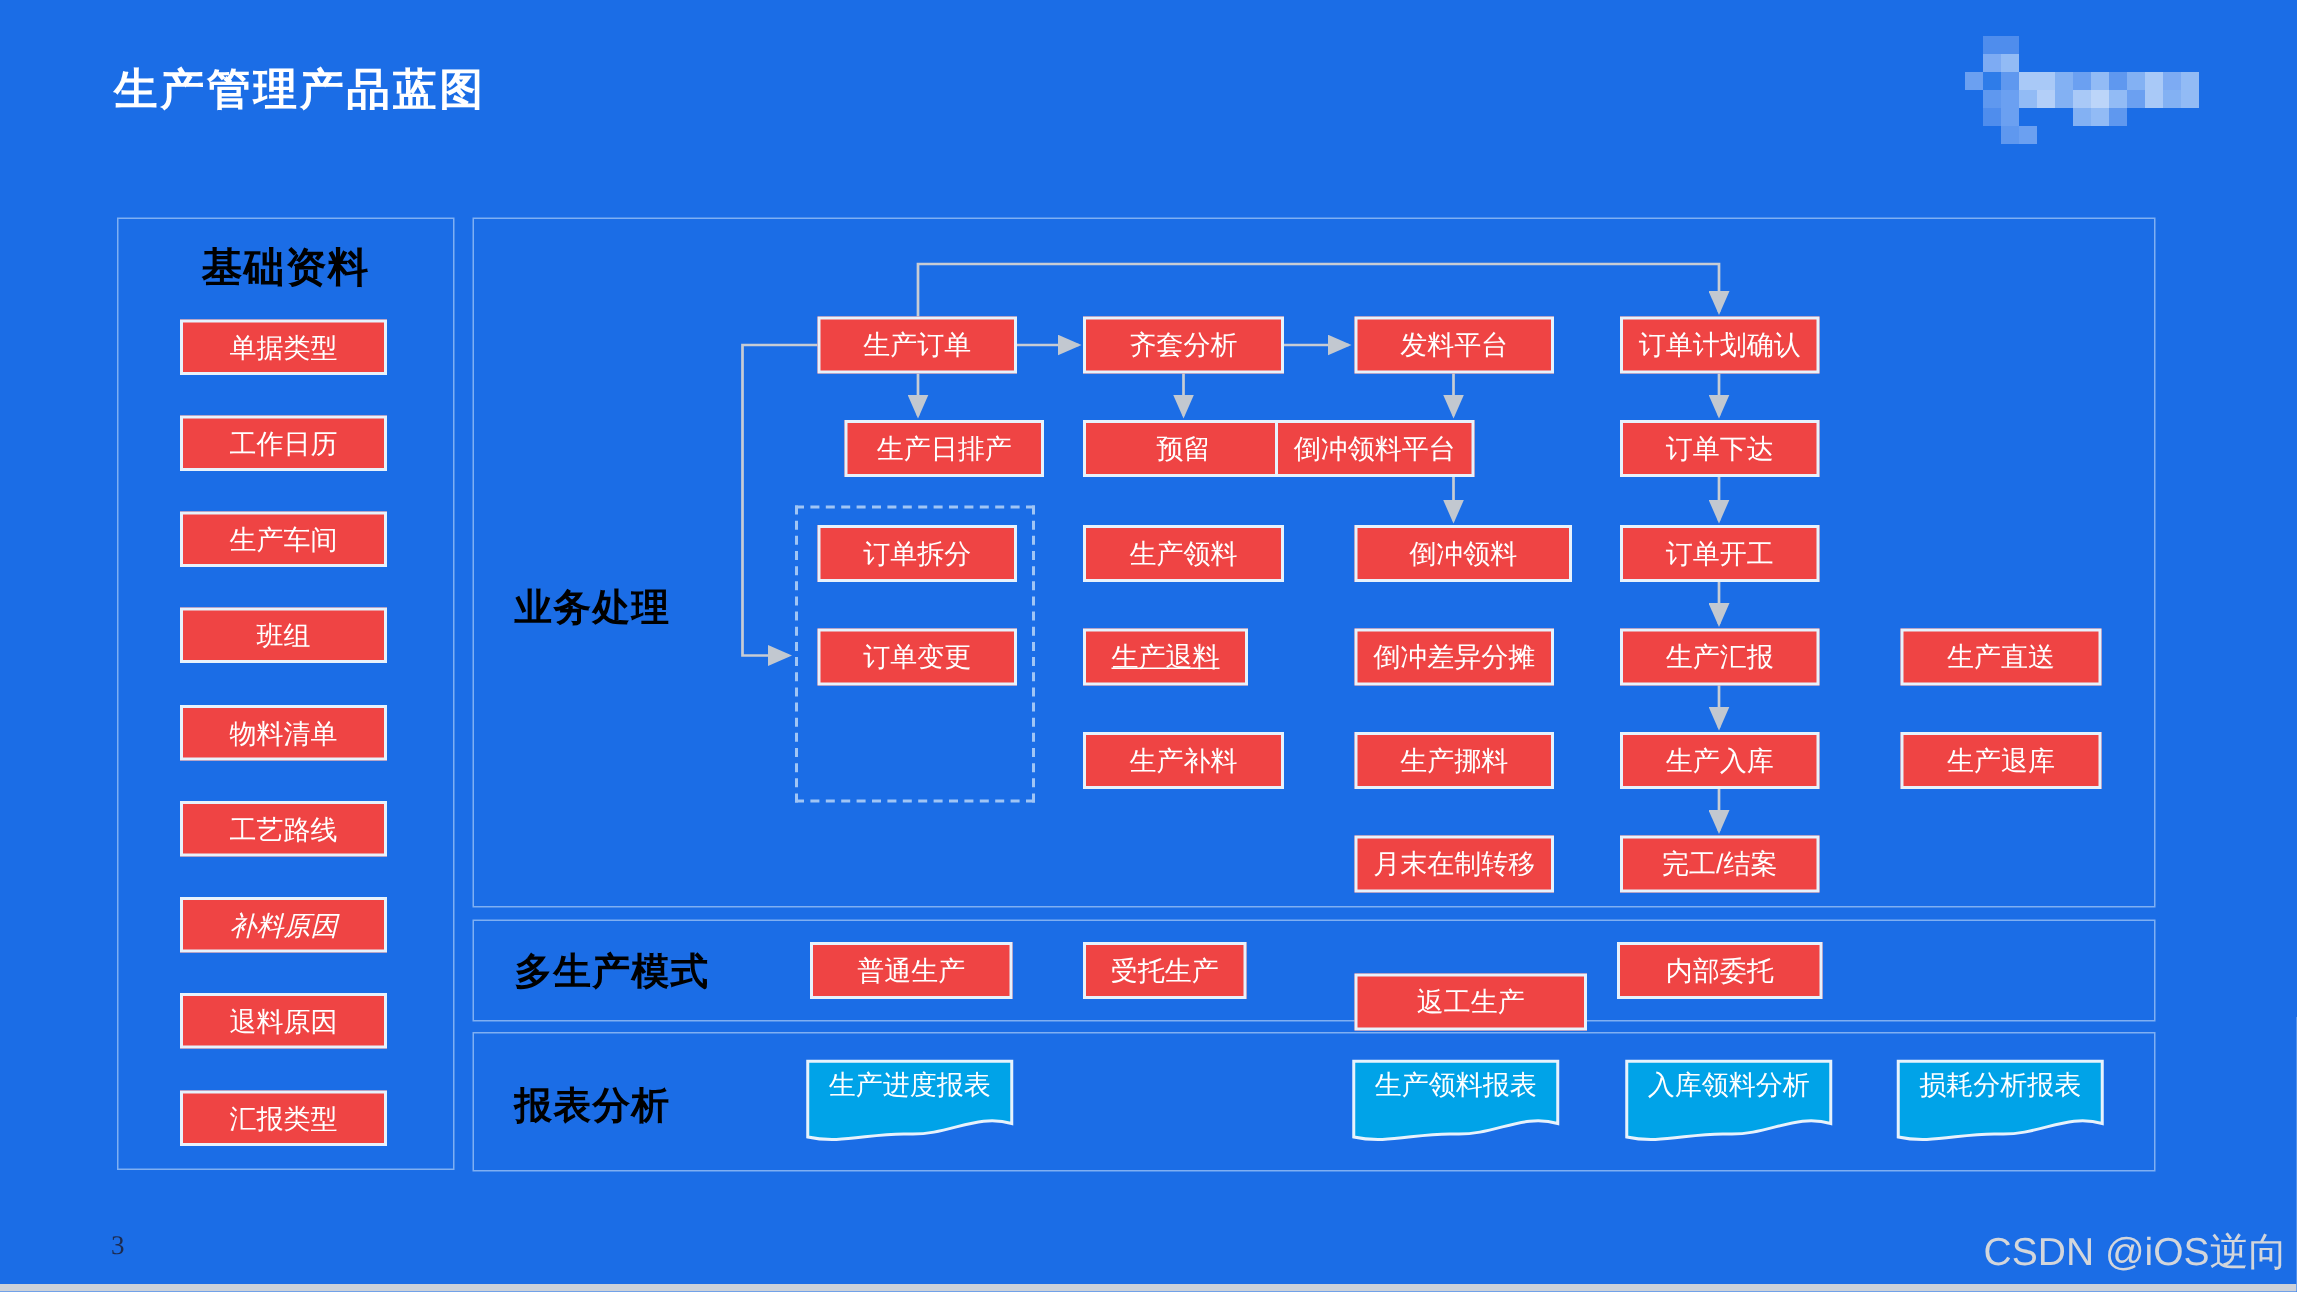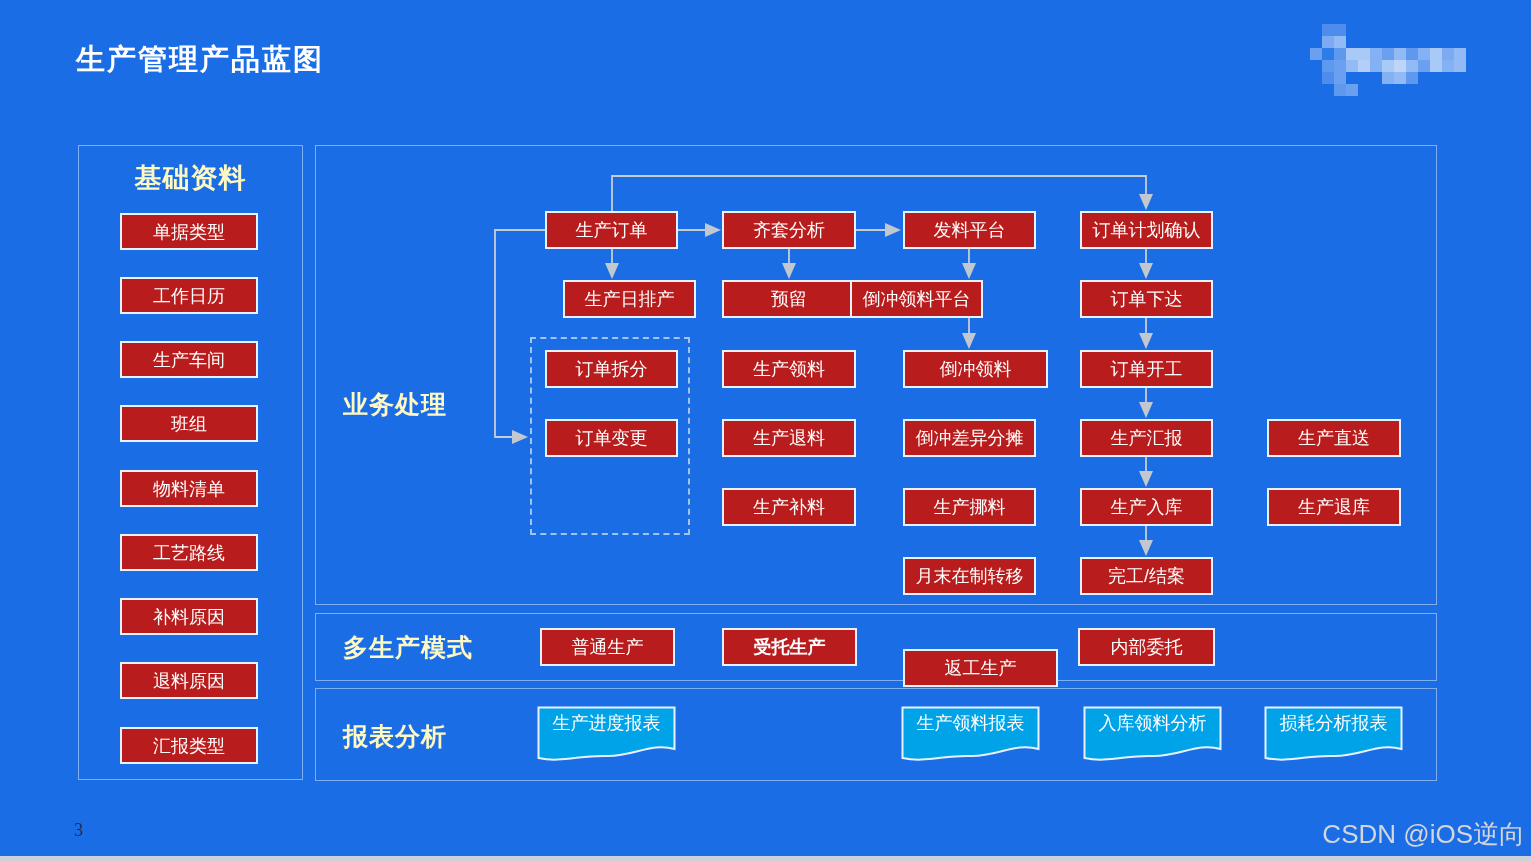--- a/index.html
+++ b/index.html
@@ -1,21 +1,21 @@
 <!DOCTYPE html>
 <html><head>
 <meta charset="utf-8">
 <style>
   html,body{margin:0;padding:0;}
   .stage{position:relative;width:1531px;height:861px;background:#1b6de6;overflow:hidden;
          font-family:"Liberation Sans","DejaVu Sans",sans-serif;}
   .page-title{position:absolute;left:76px;top:40px;color:#fff;font-size:29px;font-weight:bold;letter-spacing:2px;}
   .panel{position:absolute;border:1px solid rgba(210,230,252,0.55);box-sizing:border-box;}
-  .panel-title{position:absolute;color:#fef9c3;font-weight:bold;font-size:25px;letter-spacing:1px;}
-  .node{position:absolute;height:38px;background:#b91c1c;border:2px solid #e7f2fc;box-sizing:border-box;
+  .panel-title{position:absolute;color:#000000;font-weight:bold;font-size:25px;letter-spacing:1px;}
+  .node{position:absolute;height:38px;background:#ef4444;border:2px solid #e7f2fc;box-sizing:border-box;
         color:#fff;font-size:18px;display:flex;align-items:center;justify-content:center;white-space:nowrap;text-align:center;}
   .side-btn{width:138px;height:37px;left:120px;}
   .dashed-box{position:absolute;left:530px;top:337px;width:160px;height:198px;
               border:2px dashed rgba(205,227,250,0.75);box-sizing:border-box;}
   .arrows{position:absolute;left:0;top:0;pointer-events:none;}
   .doc-shape{position:absolute;width:139px;height:58px;}
   .doc-shape svg{position:absolute;left:0;top:0;}
   .doc-label{position:absolute;left:0;top:5px;width:100%;text-align:center;color:#fff;font-size:18px;white-space:nowrap;}
   .page-number{position:absolute;left:74px;top:820px;color:#1d2b4f;font-size:18px;font-family:"Liberation Serif",serif;}
   .watermark{position:absolute;right:6px;top:817px;color:#d3d6db;font-size:26px;}
@@ -69,21 +69,21 @@
 
   <div class="panel" style="left:78px;top:145px;width:225px;height:635px;">
     <div class="panel-title" style="left:0;top:14px;width:100%;text-align:center;font-size:27px;">基础资料</div>
   </div>
   <div class="node side-btn" style="top:213px;">单据类型</div>
   <div class="node side-btn" style="top:277px;">工作日历</div>
   <div class="node side-btn" style="top:341px;">生产车间</div>
   <div class="node side-btn" style="top:405px;">班组</div>
   <div class="node side-btn" style="top:470px;">物料清单</div>
   <div class="node side-btn" style="top:534px;">工艺路线</div>
-  <div class="node side-btn" style="top:598px;">补料原因</div>
+  <div class="node side-btn" style="top:598px;font-style:italic;">补料原因</div>
   <div class="node side-btn" style="top:662px;">退料原因</div>
   <div class="node side-btn" style="top:727px;">汇报类型</div>
 
   <div class="panel" style="left:315px;top:145px;width:1122px;height:460px;"></div>
   <div class="panel-title" style="left:343px;top:388px;">业务处理</div>
 
   <div class="dashed-box"></div>
 
   <svg class="arrows" width="1531" height="861">
     <defs>
@@ -115,40 +115,40 @@
 
   <div class="node" style="left:563px;top:280px;width:133px;">生产日排产</div>
   <div class="node" style="left:722px;top:280px;width:134px;">预留</div>
   <div class="node" style="left:850px;top:280px;width:133px;">倒冲领料平台</div>
   <div class="node" style="left:1080px;top:280px;width:133px;">订单下达</div>
 
   <div class="node" style="left:545px;top:350px;width:133px;">订单拆分</div>
   <div class="node" style="left:545px;top:419px;width:133px;">订单变更</div>
 
   <div class="node" style="left:722px;top:350px;width:134px;">生产领料</div>
-  <div class="node" style="left:722px;top:419px;width:134px;">生产退料</div>
+  <div class="node" style="left:722px;top:419px;width:110px;text-decoration:underline;">生产退料</div>
   <div class="node" style="left:722px;top:488px;width:134px;">生产补料</div>
 
   <div class="node" style="left:903px;top:350px;width:145px;">倒冲领料</div>
   <div class="node" style="left:903px;top:419px;width:133px;">倒冲差异分摊</div>
   <div class="node" style="left:903px;top:488px;width:133px;">生产挪料</div>
   <div class="node" style="left:903px;top:557px;width:133px;">月末在制转移</div>
 
   <div class="node" style="left:1080px;top:350px;width:133px;">订单开工</div>
   <div class="node" style="left:1080px;top:419px;width:133px;">生产汇报</div>
   <div class="node" style="left:1080px;top:488px;width:133px;">生产入库</div>
   <div class="node" style="left:1080px;top:557px;width:133px;">完工/结案</div>
 
   <div class="node" style="left:1267px;top:419px;width:134px;">生产直送</div>
   <div class="node" style="left:1267px;top:488px;width:134px;">生产退库</div>
 
   <div class="panel" style="left:315px;top:613px;width:1122px;height:68px;"></div>
   <div class="panel-title" style="left:343px;top:631px;">多生产模式</div>
   <div class="node" style="left:540px;top:628px;width:135px;">普通生产</div>
-  <div class="node" style="left:722px;top:628px;width:135px;font-weight:bold;">受托生产</div>
+  <div class="node" style="left:722px;top:628px;width:109px;">受托生产</div>
   <div class="node" style="left:903px;top:628px;width:155px;margin-top:21px;">返工生产</div>
   <div class="node" style="left:1078px;top:628px;width:137px;">内部委托</div>
 
   <div class="panel" style="left:315px;top:688px;width:1122px;height:93px;"></div>
   <div class="panel-title" style="left:343px;top:720px;">报表分析</div>
 
   <div class="doc-shape" style="left:537px;top:706px;">
     <svg width="139" height="58" viewBox="0 0 139 58">
         <path d="M1.5,1.5 H137.5 V43 C114,36 96,51 69,50 C44,49 24,57 1.5,52 Z" fill="#00a3e8" stroke="#e7f2fc" stroke-width="2"></path>
       </svg>

